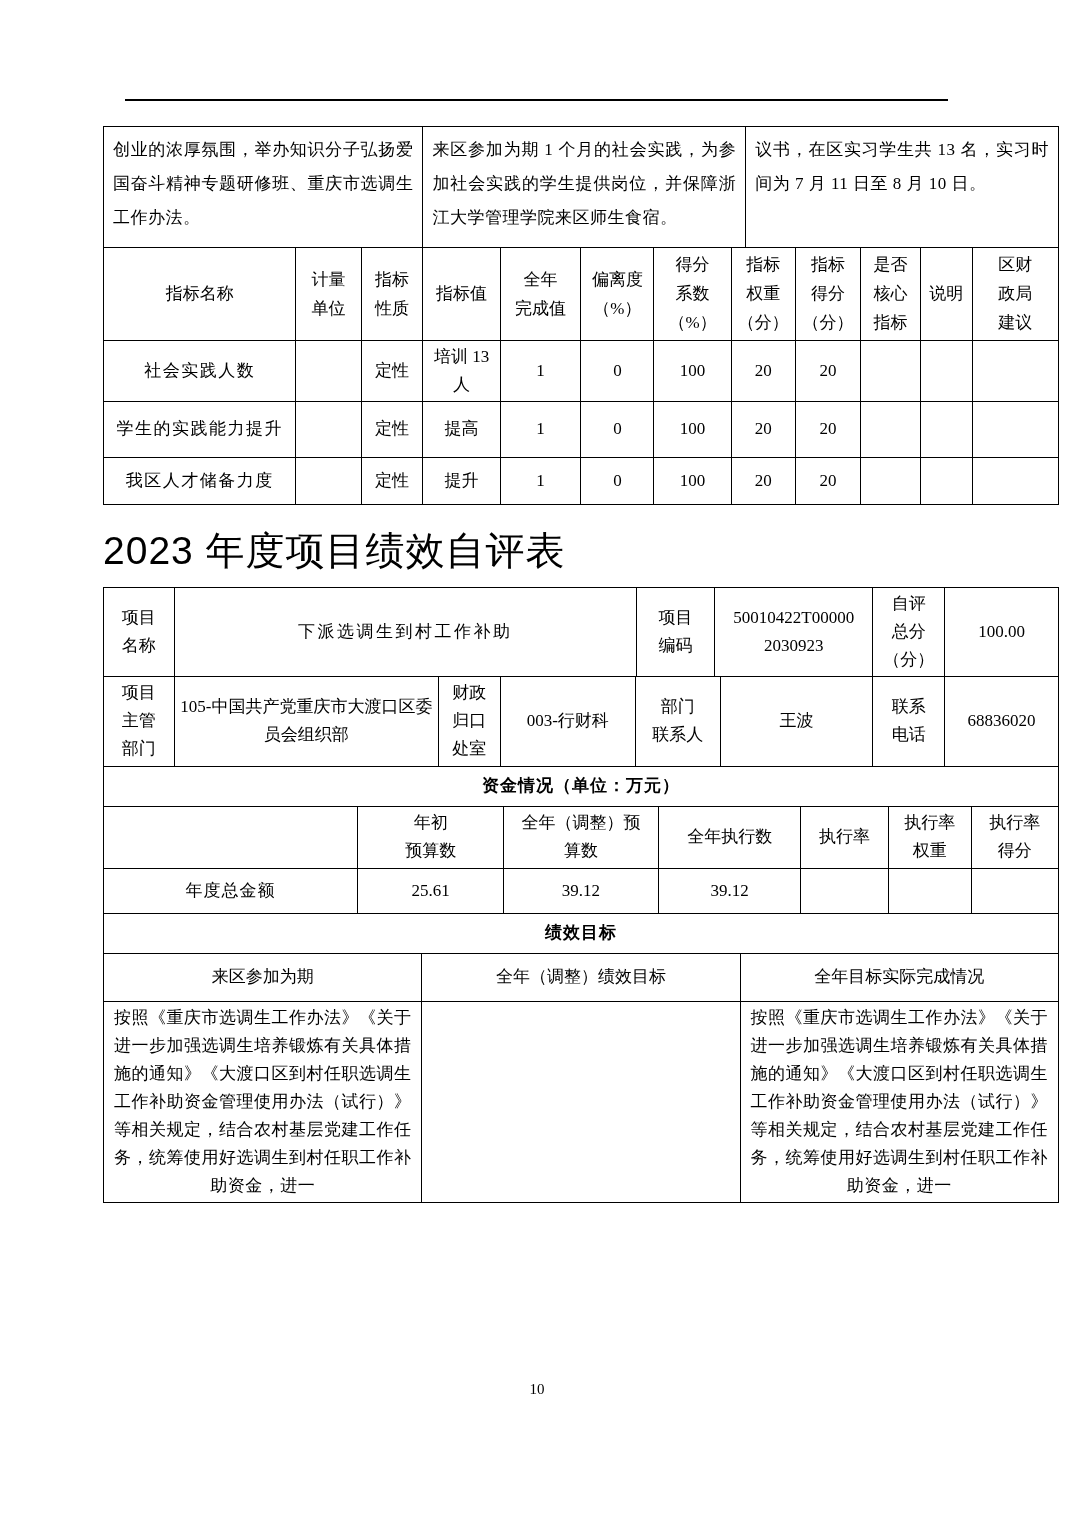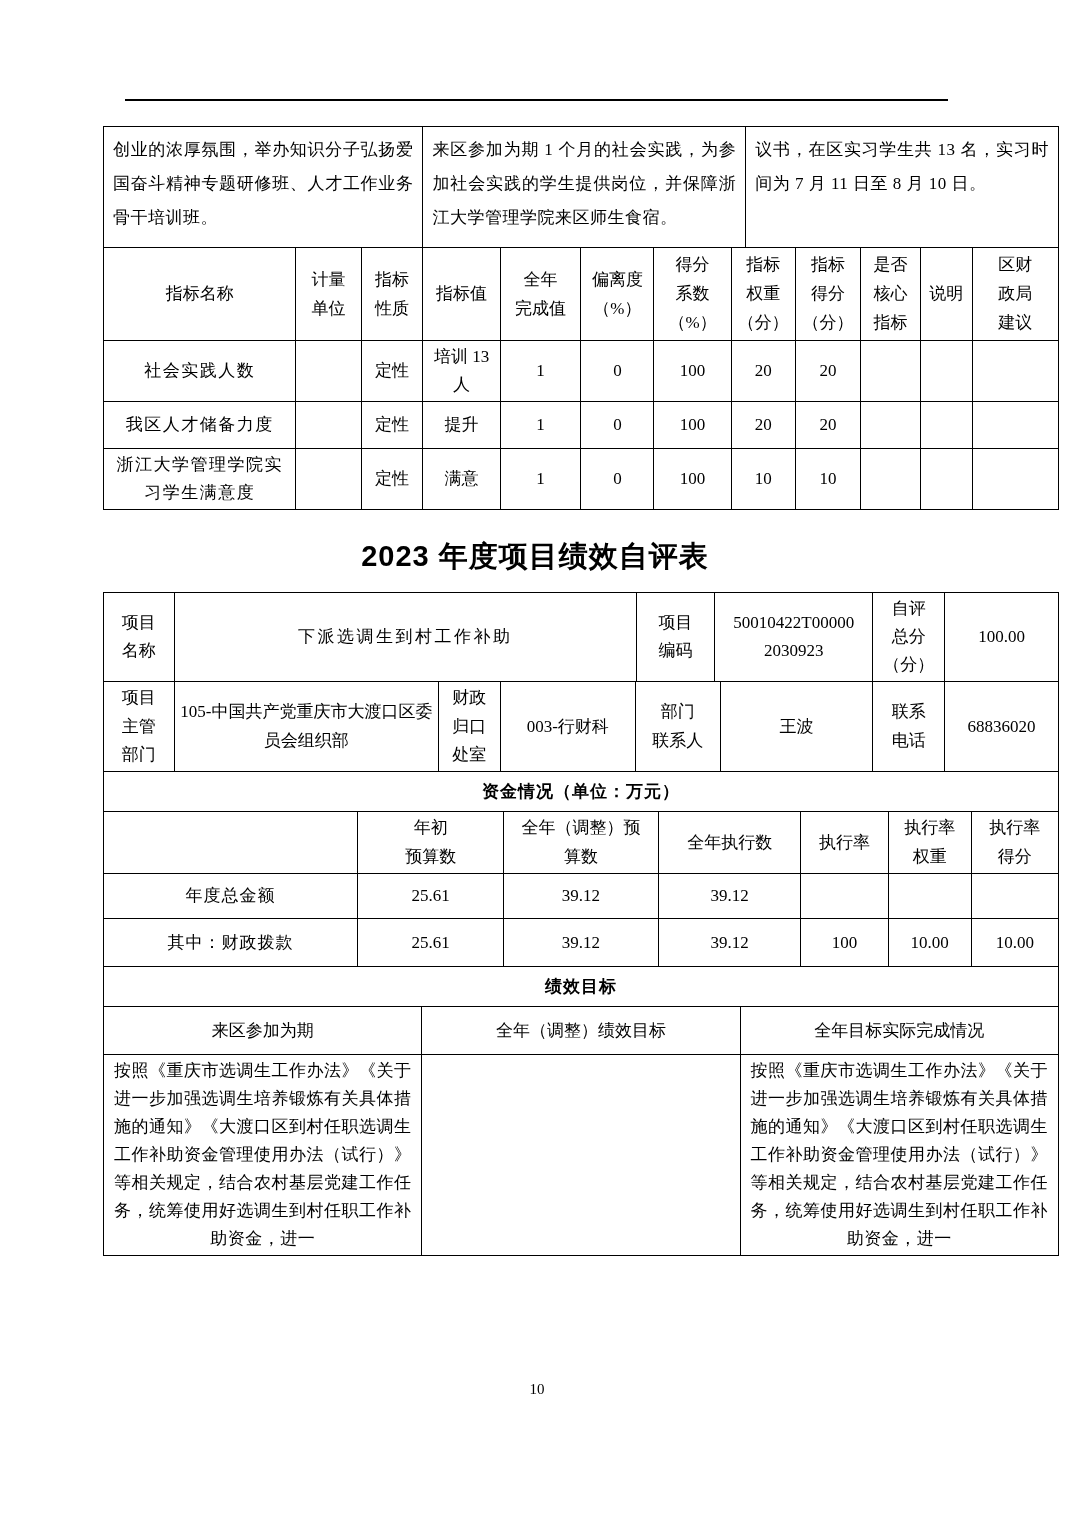--- a/index.html
+++ b/index.html
@@ -26,23 +26,23 @@
   .sect { font-weight:700; font-size:18px; letter-spacing:1px; }
   .row-sect { height:40px; }
   
   .row-ind-head { height:88px; }
   .ind-head td { line-height:1.72; }
   .cell-left { text-align:left; letter-spacing:1.5px; line-height:1.9;font-family:Liberation Serif, serif; }
   .row-r1 { height:60px; } .row-r2 { height:47px; } .row-r3 { height:56px; }
   .row-r4 { height:47px; } .row-r5 { height:60px; }
   
   .big-title {
-    margin-top:24px; height:44px; line-height:44px; text-align:center;
+    margin-top:24px; height:44px; line-height:44px; 
     font-family:"Liberation Sans","DejaVu Sans",sans-serif;
-    font-size:29px; font-weight:700; letter-spacing:1px;
+    font-size:39px; font-weight:400; letter-spacing:1px;
   }
   .t2wrap { margin-top:14px; }
   .row-info1 { height:86px; } .row-info2 { height:90px; }
   .name-spaced { letter-spacing:2.5px; }
   .code-cell { word-break:break-all; }
   .row-fhead { height:62px; } .row-f1 { height:45px; } .row-f2 { height:48px; }
   .lbl-left { text-align:left; padding-left:7px; letter-spacing:1px; }
   .lbl-indent { text-align:left; padding-left:26px; letter-spacing:1px; }
   .row-ghead { height:48px; }
   .goal-cell { text-align:justify; vertical-align:top; line-height:1.63; padding:7px 10px; height:197px; letter-spacing:0.5px; }
@@ -57,21 +57,21 @@
   <div class="content">
 
     <table class="t cont">
       <colgroup>
           <col style="width:289px">
           <col style="width:292px">
           <col style="width:283px">
         </colgroup>
       <tbody>
           <tr class="row-cont">
-        <td>创业的浓厚氛围，举办知识分子弘扬爱国奋斗精神专题研修班、人才工作业务骨干培训班。</td>
+        <td>创业的浓厚氛围，举办知识分子弘扬爱国奋斗精神专题研修班、重庆市选调生工作办法。</td>
         <td>来区参加为期 1 个月的社会实践，为参加社会实践的学生提供岗位，并保障浙江大学管理学院来区师生食宿。</td>
         <td>议书，在区实习学生共 13 名，实习时间为 7 月 11 日至 8 月 10 日。</td>
       </tr>
     </tbody>
       </table>
 
     <table class="t">
       <colgroup>
         <col style="width:174px">
           <col style="width:59px">
@@ -123,44 +123,44 @@
 人</td>
         <td>1</td>
         <td>0</td>
         <td>100</td>
         <td>20</td>
         <td>20</td>
         <td></td>
         <td></td>
         <td></td>
       </tr>
+      <tr class="row-r3">
+        <td class="cell-left">学生的实践能力提升</td>
+        <td></td>
+        <td>定性</td>
+        <td>提高</td>
+        <td>1</td>
+        <td>0</td>
+        <td>100</td>
+        <td>20</td>
+        <td>20</td>
+        <td></td>
+        <td></td>
+        <td></td>
+      </tr>
       <tr class="row-r4">
         <td class="cell-left">我区人才储备力度</td>
         <td></td>
         <td>定性</td>
         <td>提升</td>
         <td>1</td>
         <td>0</td>
         <td>100</td>
         <td>20</td>
         <td>20</td>
-        <td></td>
-        <td></td>
-        <td></td>
-      </tr>
-      <tr class="row-r5">
-        <td class="cell-left">浙江大学管理学院实习学生满意度</td>
-        <td></td>
-        <td>定性</td>
-        <td>满意</td>
-        <td>1</td>
-        <td>0</td>
-        <td>100</td>
-        <td>10</td>
-        <td>10</td>
         <td></td>
         <td></td>
         <td></td>
       </tr>
     </tbody>
       </table>
 
     <div class="big-title">2023 年度项目绩效自评表</div>
 
     <div class="t2wrap">
@@ -255,29 +255,20 @@
         </tr>
         <tr class="row-f1">
           <td class="lbl-left">年度总金额</td>
           <td>25.61</td>
           <td>39.12</td>
           <td>39.12</td>
           <td></td>
           <td></td>
           <td></td>
         </tr>
-        <tr class="row-f2">
-          <td class="lbl-indent">其中：财政拨款</td>
-          <td>25.61</td>
-          <td>39.12</td>
-          <td>39.12</td>
-          <td>100</td>
-          <td>10.00</td>
-          <td>10.00</td>
-        </tr>
       </tbody>
         </table>
 
       <table class="t">
         <tbody>
             <tr class="row-sect">
           <td class="sect">绩效目标</td>
         </tr>
       </tbody>
         </table>

